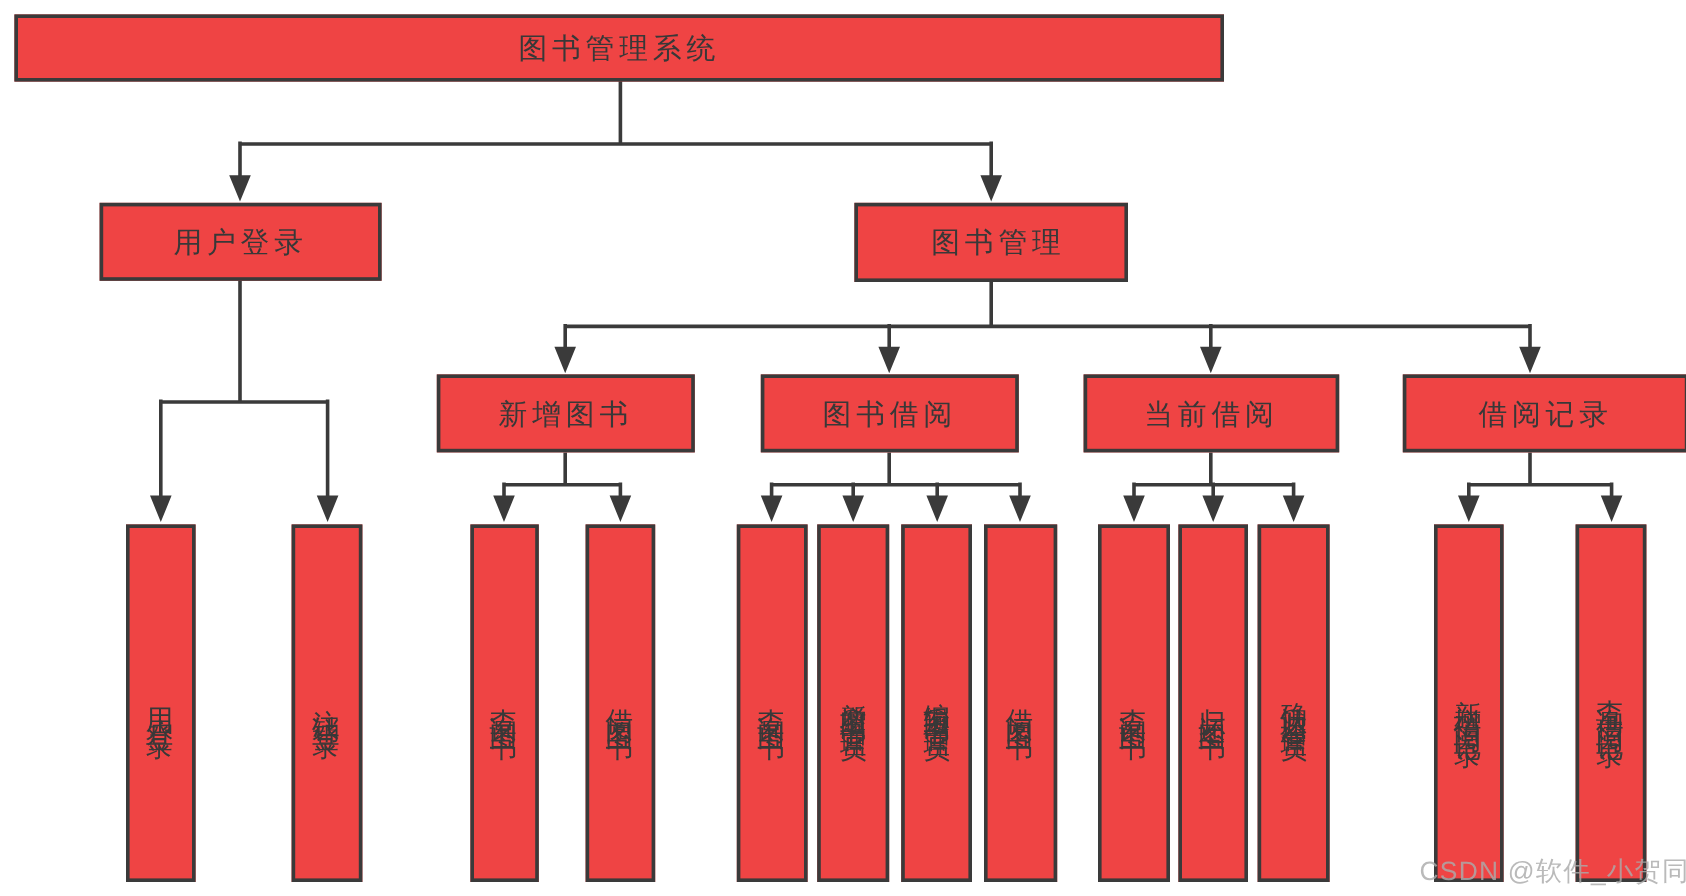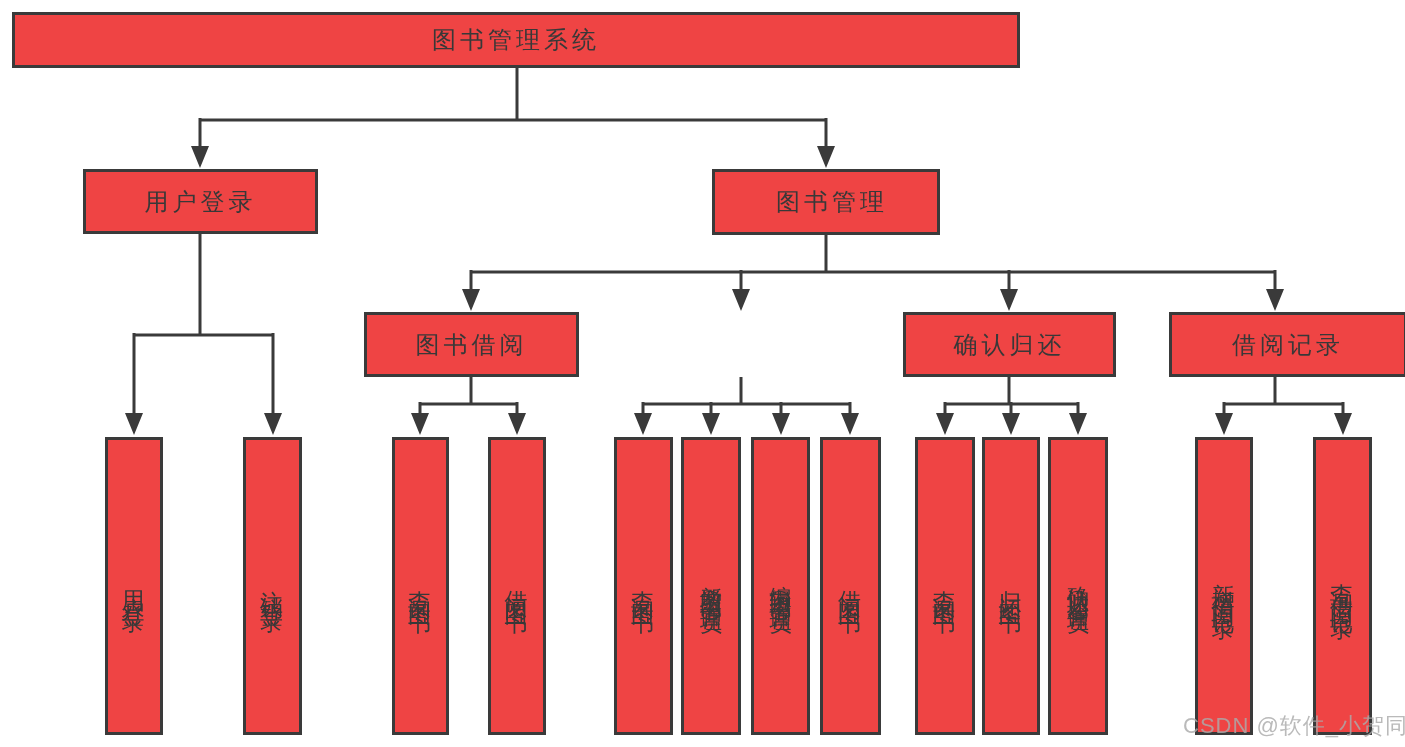--- a/index.html
+++ b/index.html
@@ -137,24 +137,27 @@
   </div>
 
   <div class="node h-node" style="left:83px; top:169px; width:235px; height:65px;">
     <span>用户登录</span>
   </div>
   <div class="node h-node" style="left:712px; top:169px; width:228px; height:66px;padding-left:12px;">
     <span>图书管理</span>
   </div>
 
   <div class="node h-node" style="left:364px; top:312px; width:215px; height:65px;">
+    <span>新增图书</span>
+  </div>
+  <div class="node h-node" style="left:634px; top:312px; width:215px; height:65px;">
     <span>图书借阅</span>
   </div>
   <div class="node h-node" style="left:903px; top:312px; width:213px; height:65px;">
-    <span>确认归还</span>
+    <span>当前借阅</span>
   </div>
   <div class="node h-node" style="left:1169px; top:312px; width:238px; height:65px;">
     <span>借阅记录</span>
   </div>
 
   <div class="node leaf" style="left:105px; top:437px; width:58px; height:298px;">
     <span class="vtext">用户登录</span>
   </div>
   <div class="node leaf" style="left:243px; top:437px; width:59px; height:298px;">
     <span class="vtext">注销登录</span>

